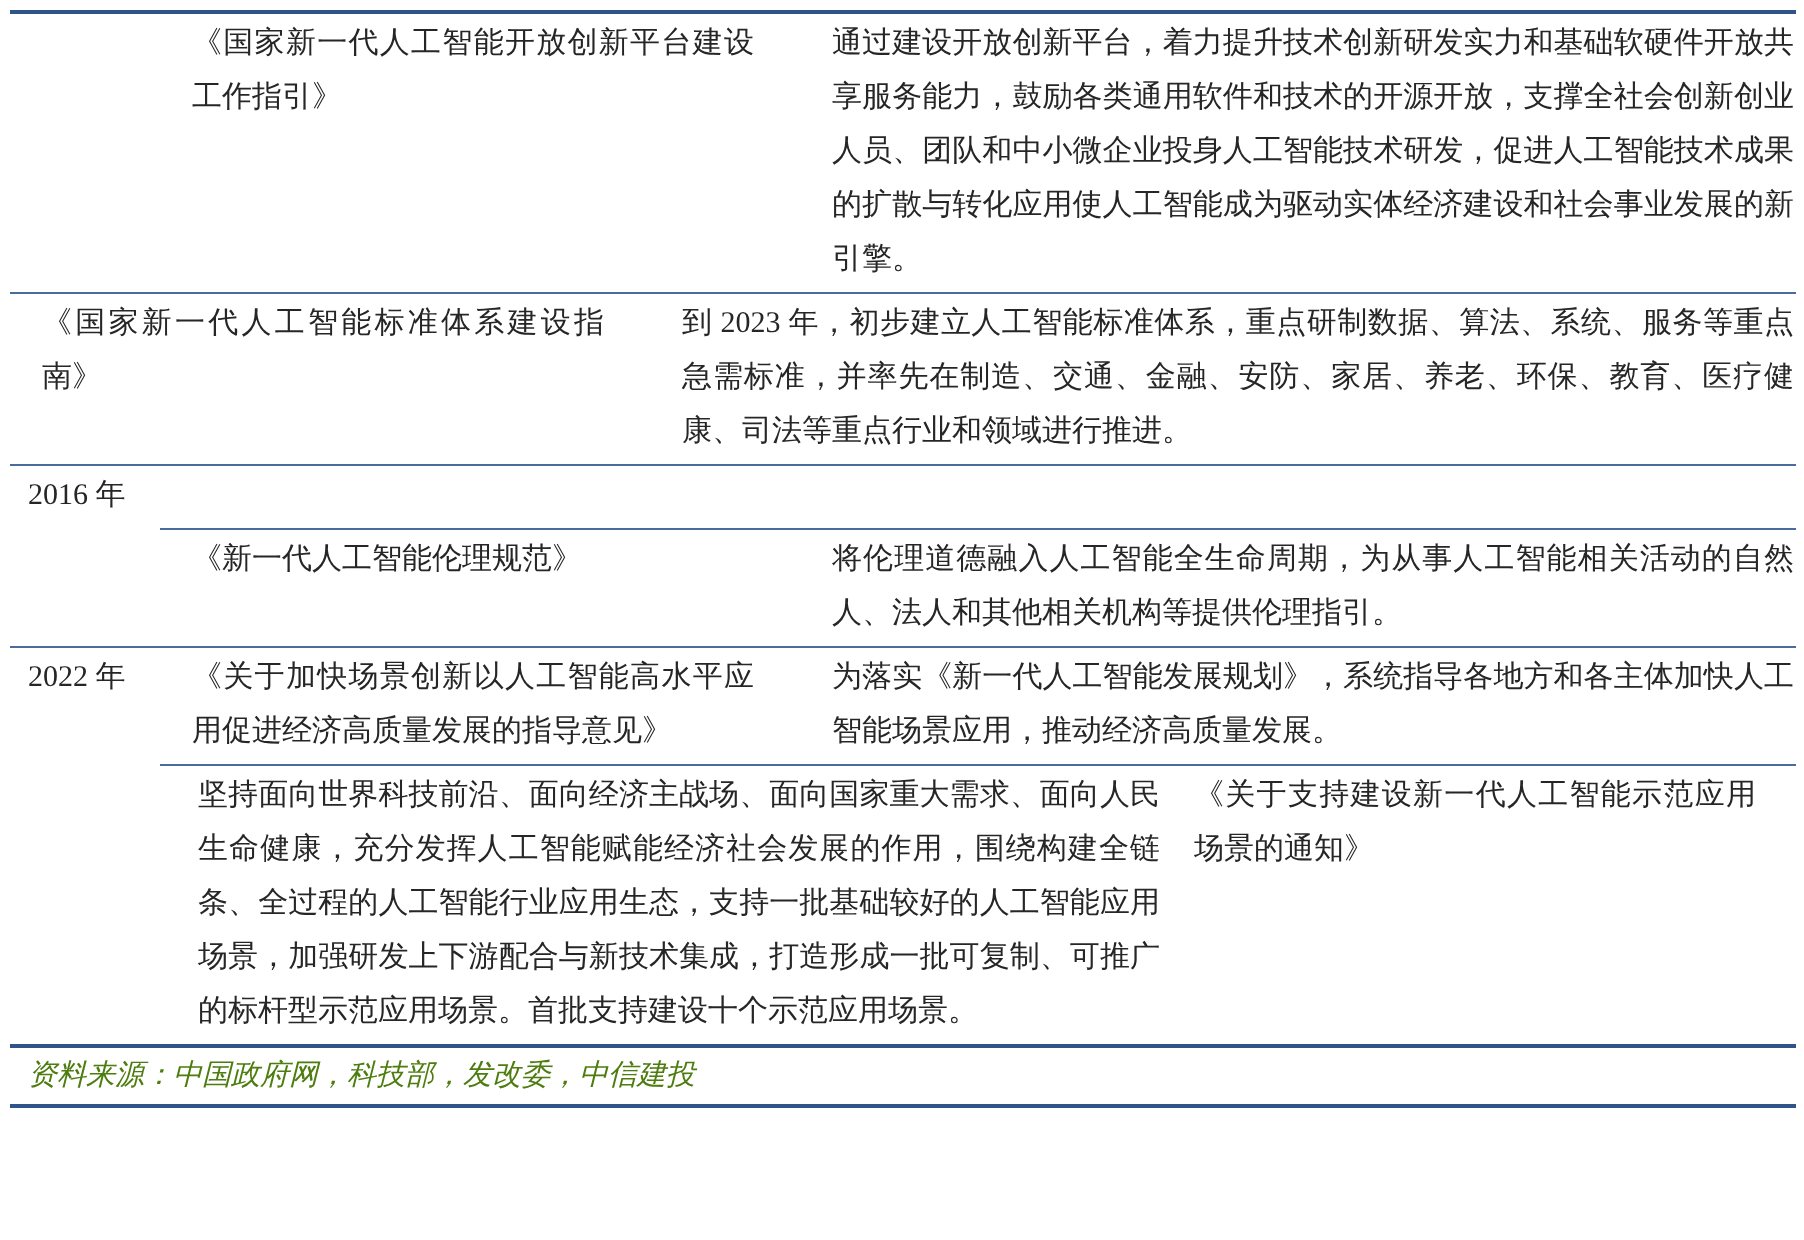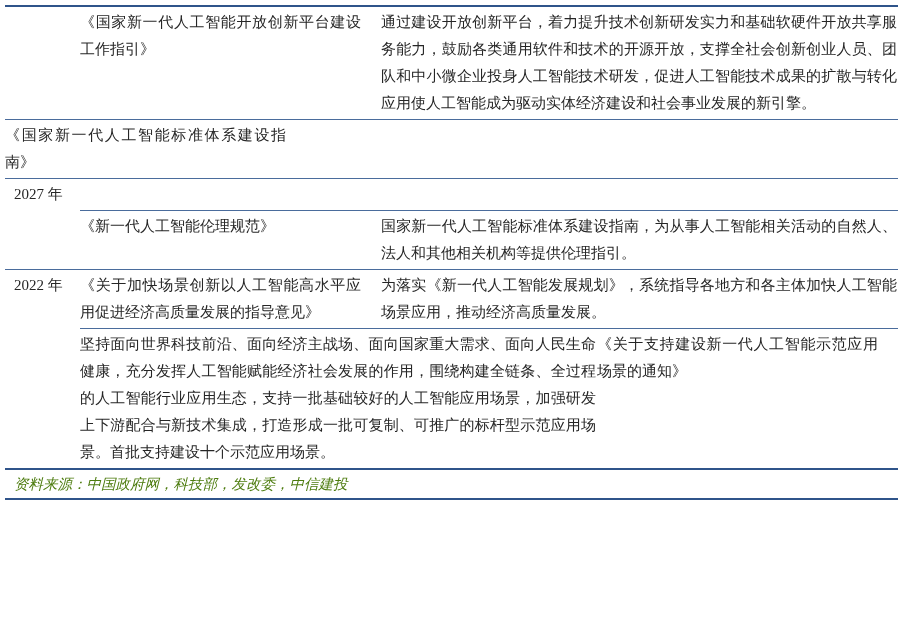--- a/index.html
+++ b/index.html
@@ -41,25 +41,27 @@
   .year {
     width: 75px;
     padding-left: 9px;
     flex: 0 0 75px;
   }
   .policy {
     width: 301px;
     flex: 0 0 301px;
     padding-right: 20px;
     text-align: justify;
+    margin-left: 16px;
   }
   .desc {
     flex: 1 1 auto;
     padding-right: 1px;
     text-align: justify;
+    margin-left: 19px;
   }
   .footer {
     font-style: italic;
     font-size: 14.5px;
     line-height: 18px;
     color: #4d7c0f;
     padding: 5px 0 5px 9px;
   }
 </style>
 </head>
@@ -71,32 +73,33 @@
 
   <div class="row">
     <div class="cell year"></div>
     <div class="cell policy">《国家新一代人工智能开放创新平台建设工作指引》</div>
     <div class="cell desc">通过建设开放创新平台，着力提升技术创新研发实力和基础软硬件开放共享服务能力，鼓励各类通用软件和技术的开源开放，支撑全社会创新创业人员、团队和中小微企业投身人工智能技术研发，促进人工智能技术成果的扩散与转化应用使人工智能成为驱动实体经济建设和社会事业发展的新引擎。</div>
   </div>
   <div class="hr"></div>
 
   <div class="row">
     <div class="cell policy">《国家新一代人工智能标准体系建设指南》</div>
+    <div class="cell desc">到 2023 年，初步建立人工智能标准体系，重点研制数据、算法、系统、服务等重点急需标准，并率先在制造、交通、金融、安防、家居、养老、环保、教育、医疗健康、司法等重点行业和领域进行推进。</div>
   </div>
   <div class="hr"></div>
 
   <div class="row">
-    <div class="cell year">2027 年</div>
+    <div class="cell year">2016 年</div>
   </div>
   <div class="hr partial"></div>
 
   <div class="row">
     <div class="cell year"></div>
     <div class="cell policy">《新一代人工智能伦理规范》</div>
-    <div class="cell desc">国家新一代人工智能标准体系建设指南，为从事人工智能相关活动的自然人、法人和其他相关机构等提供伦理指引。</div>
+    <div class="cell desc">将伦理道德融入人工智能全生命周期，为从事人工智能相关活动的自然人、法人和其他相关机构等提供伦理指引。</div>
   </div>
   <div class="hr"></div>
 
   <div class="row">
     <div class="cell year">2022 年</div>
     <div class="cell policy">《关于加快场景创新以人工智能高水平应用促进经济高质量发展的指导意见》</div>
     <div class="cell desc">为落实《新一代人工智能发展规划》，系统指导各地方和各主体加快人工智能场景应用，推动经济高质量发展。</div>
   </div>
   <div class="hr partial"></div>
 

